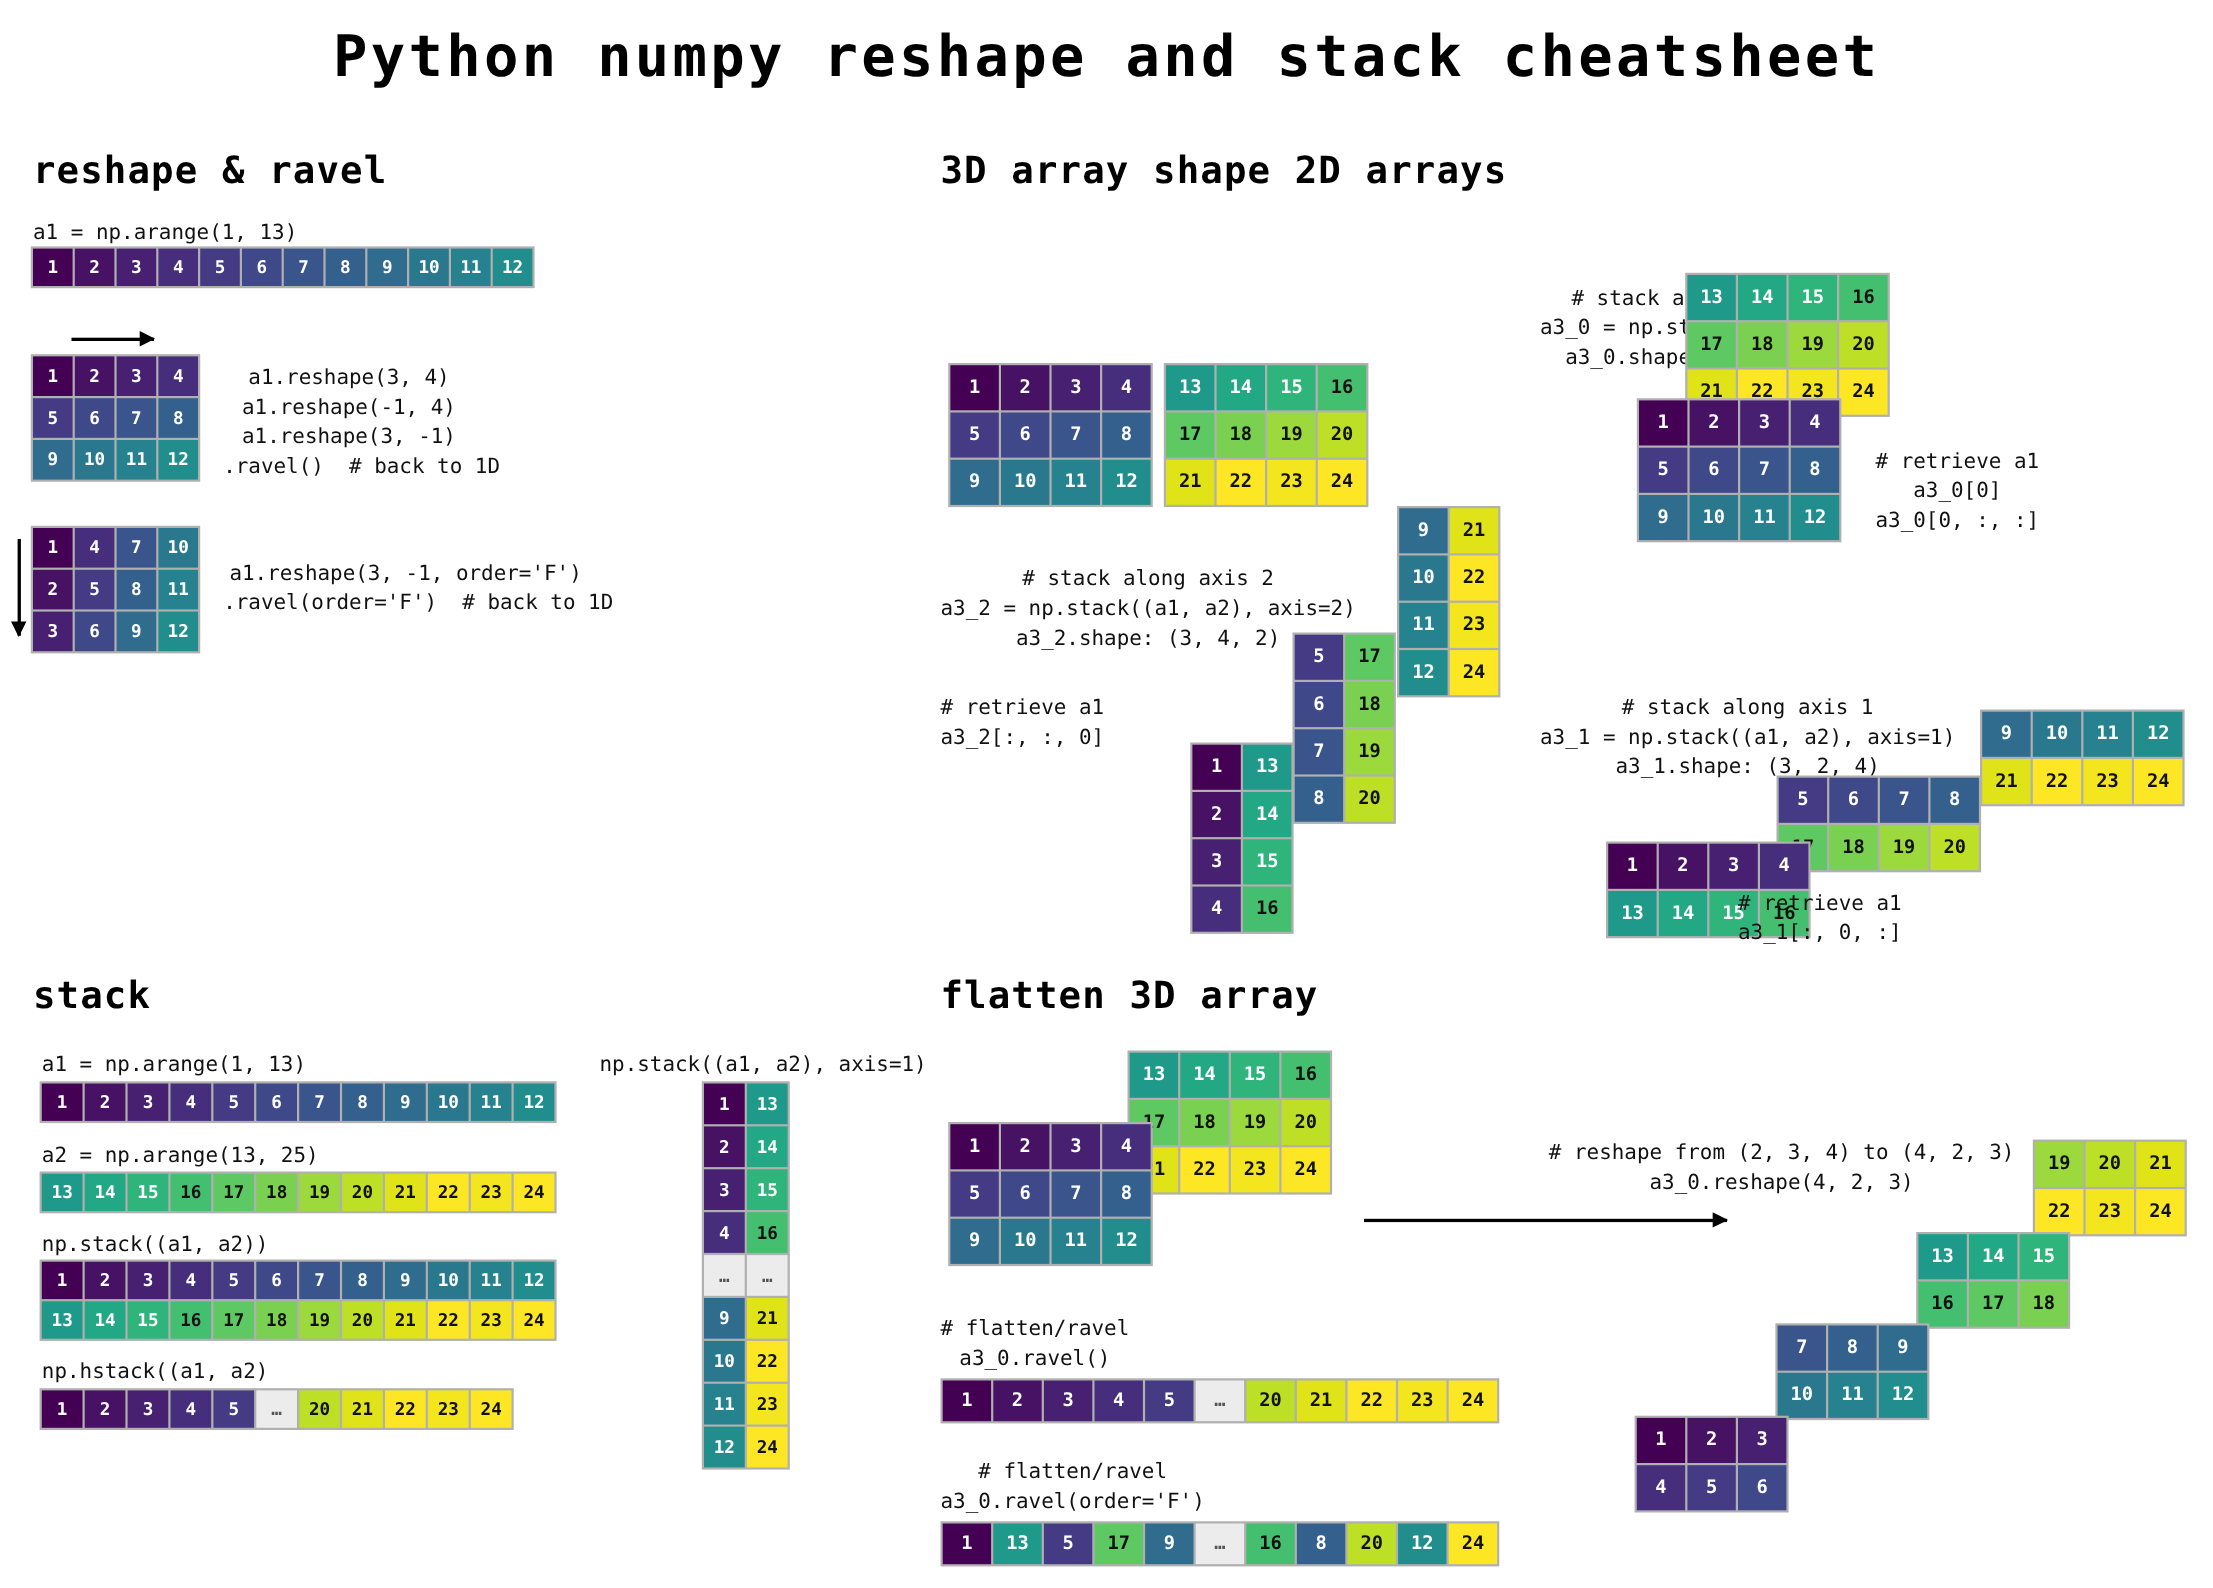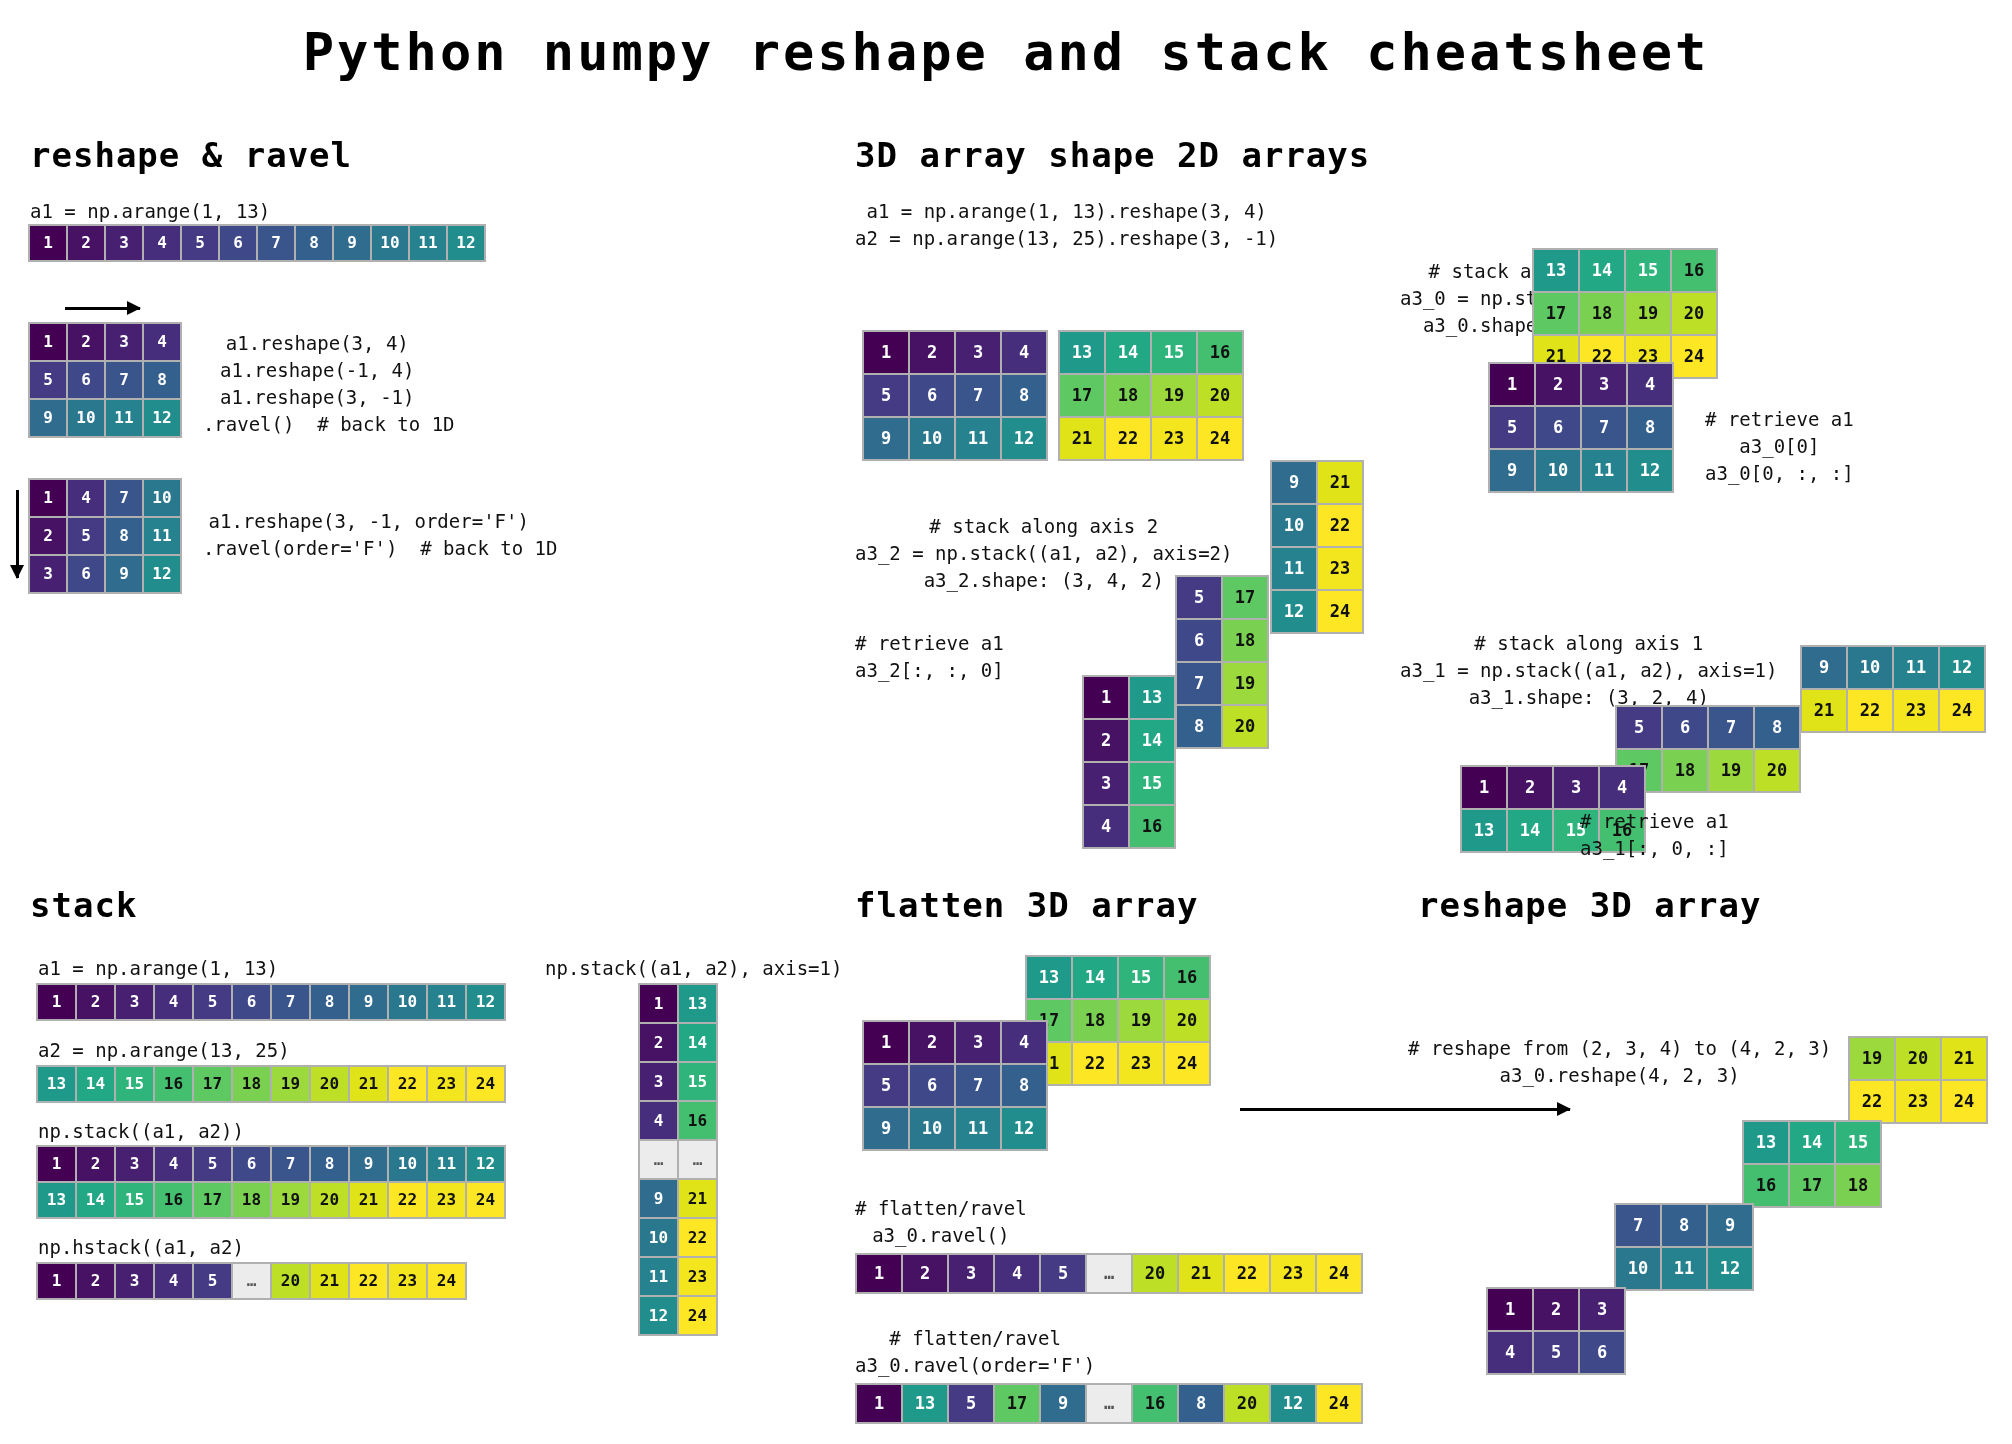--- a/index.html
+++ b/index.html
@@ -134,22 +134,20 @@
       <div class="cell" style="background: rgb(63, 72, 137); font-size: 16px;">6</div>
       <div class="cell" style="background: rgb(47, 108, 142); font-size: 16px;">9</div>
       <div class="cell" style="background: rgb(34, 141, 141); font-size: 16px;">12</div>
     </div>
 
   <div class="code" style="left:180px; top:508px;">a1.reshape(3, -1, order='F')
   .ravel(order='F')  # back to 1D</div>
 
   <div class="section-title" style="left:855px; top:135px;">3D array shape 2D arrays</div>
 
-  <div class="code" style="left:855px; top:198px;">a1 = np.arange(1, 13).reshape(3, 4)
-a2 = np.arange(13, 25).reshape(3, -1)</div>
 
   <div class="grid" id="g-3d-a1" style="left: 862px; top: 330px; grid-template-columns: repeat(4, 44px); grid-auto-rows: 41px;">
       <div class="cell" style="background: rgb(68, 1, 84); font-size: 17px;">1</div>
       <div class="cell" style="background: rgb(71, 17, 100); font-size: 17px;">2</div>
       <div class="cell" style="background: rgb(72, 32, 113); font-size: 17px;">3</div>
       <div class="cell" style="background: rgb(71, 46, 124); font-size: 17px;">4</div>
       <div class="cell" style="background: rgb(68, 59, 132); font-size: 17px;">5</div>
       <div class="cell" style="background: rgb(63, 72, 137); font-size: 17px;">6</div>
       <div class="cell" style="background: rgb(58, 84, 140); font-size: 17px;">7</div>
       <div class="cell" style="background: rgb(52, 96, 141); font-size: 17px;">8</div>
@@ -436,21 +434,20 @@
       <div class="cell dark-text" style="background: rgb(94, 201, 98); font-size: 17px;">17</div>
       <div class="cell" style="background: rgb(47, 108, 142); font-size: 17px;">9</div>
       <div class="cell ell" style="font-size: 17px;">…</div>
       <div class="cell dark-text" style="background: rgb(68, 191, 112); font-size: 17px;">16</div>
       <div class="cell" style="background: rgb(52, 96, 141); font-size: 17px;">8</div>
       <div class="cell dark-text" style="background: rgb(189, 223, 38); font-size: 17px;">20</div>
       <div class="cell" style="background: rgb(34, 141, 141); font-size: 17px;">12</div>
       <div class="cell dark-text" style="background: rgb(253, 231, 37); font-size: 17px;">24</div>
     </div>
 
-  <div class="section-title" style="left:1418px; top:885px;">reshape 3D array</div>
 
   <div class="code" style="left:1408px; top:1035px;"># reshape from (2, 3, 4) to (4, 2, 3)
 a3_0.reshape(4, 2, 3)</div>
 
   <div class="arrow-h" style="left:1240px; top:1108px; width:330px;"></div>
 
   <div class="grid" id="g-r3-p0" style="left: 1848px; top: 1036px; grid-template-columns: repeat(3, 44px); grid-auto-rows: 41px;">
       <div class="cell dark-text" style="background: rgb(155, 217, 60); font-size: 17px;">19</div>
       <div class="cell dark-text" style="background: rgb(189, 223, 38); font-size: 17px;">20</div>
       <div class="cell dark-text" style="background: rgb(223, 227, 24); font-size: 17px;">21</div>

